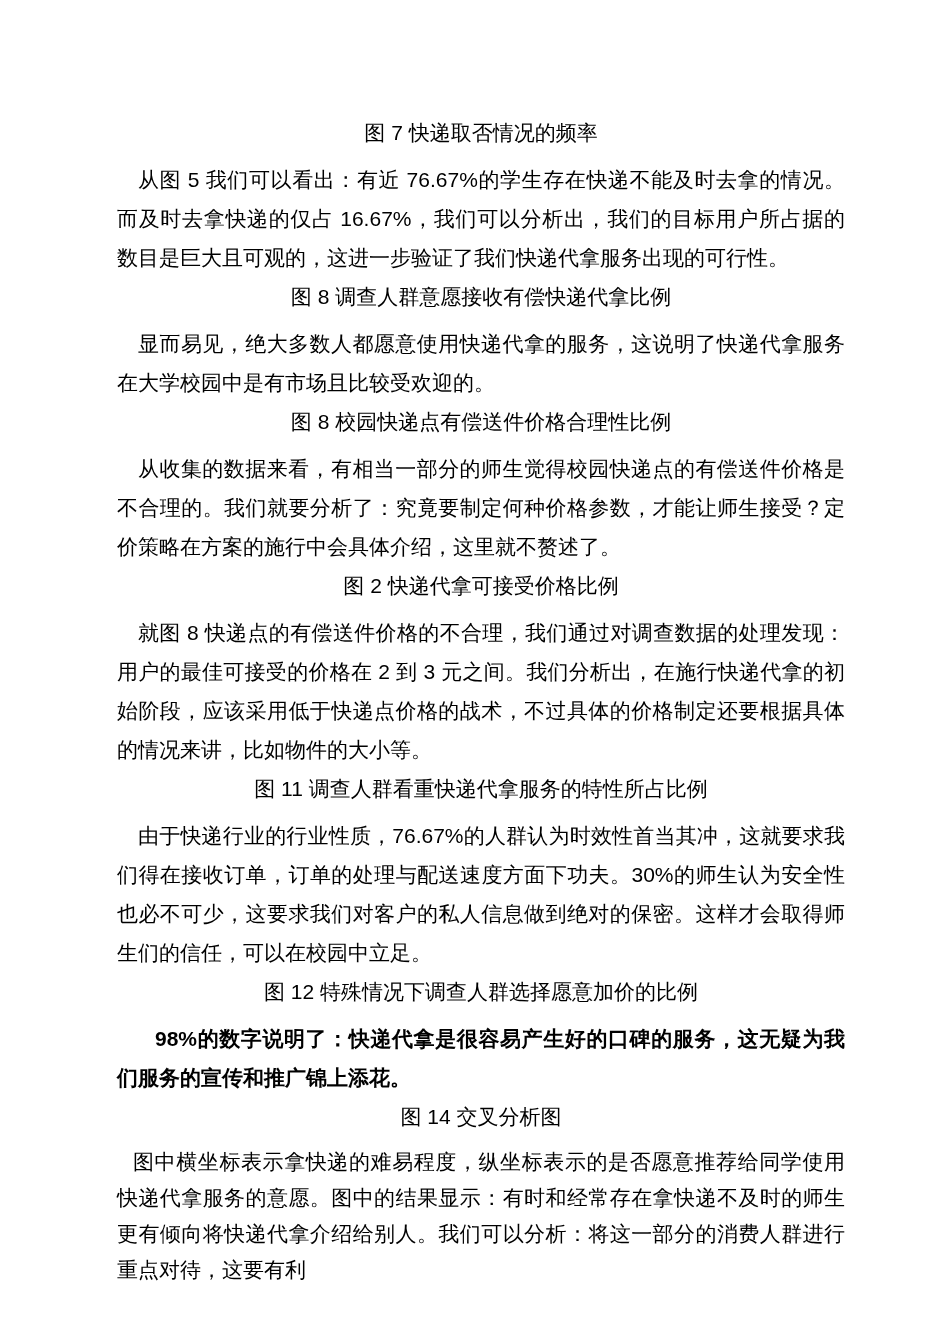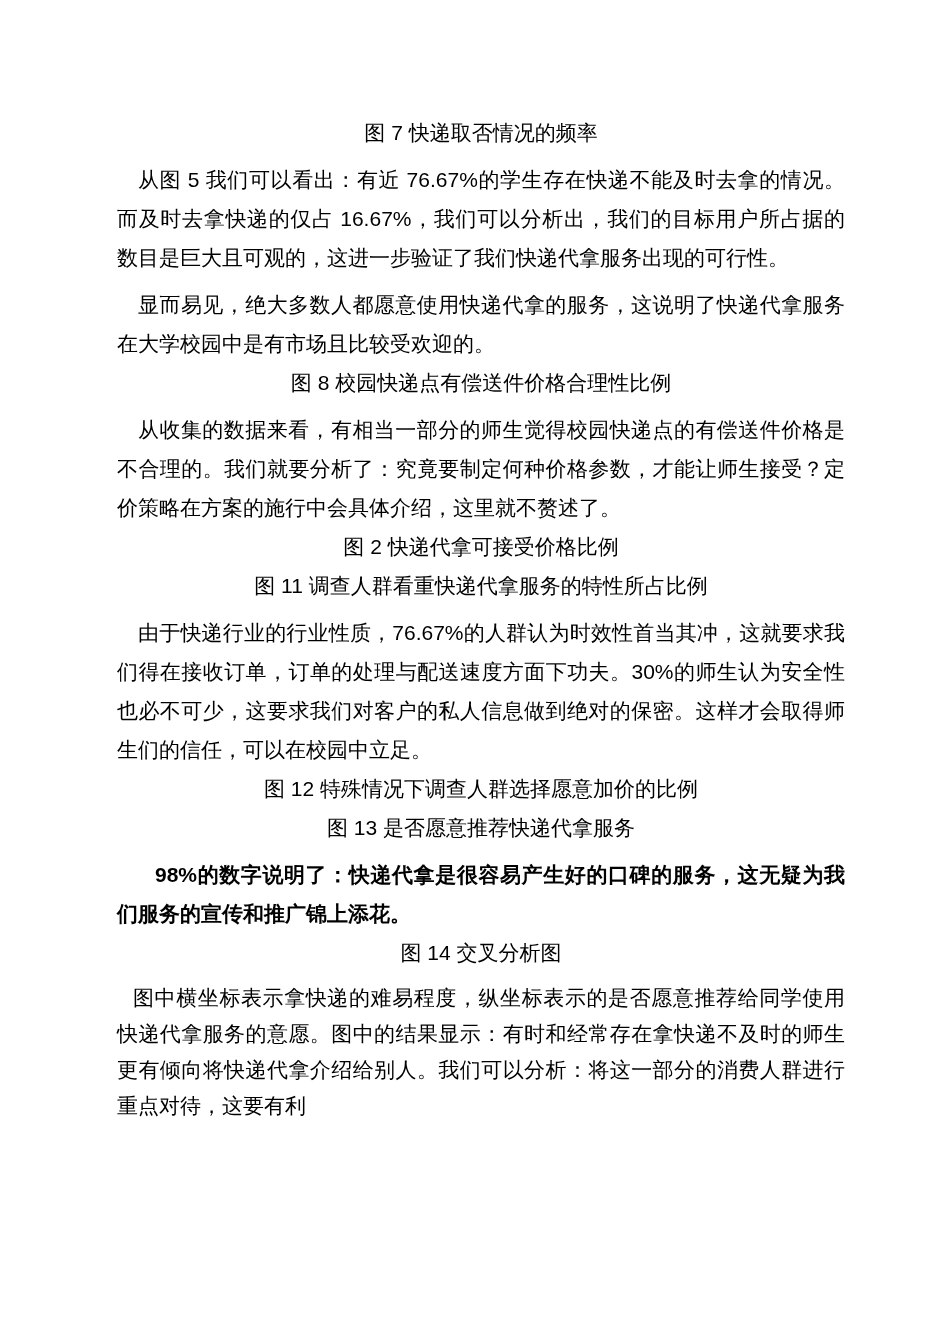--- a/index.html
+++ b/index.html
@@ -45,37 +45,38 @@
 </head>
 <body>
 
 <div class="page">
   <div class="content">
 
     <div class="block heading">图 7 快递取否情况的频率</div>
 
     <div class="block para">从图 5 我们可以看出：有近 76.67%的学生存在快递不能及时去拿的情况。而及时去拿快递的仅占 16.67%，我们可以分析出，我们的目标用户所占据的数目是巨大且可观的，这进一步验证了我们快递代拿服务出现的可行性。</div>
 
+    <div class="block heading">图 8  调查人群意愿接收有偿快递代拿比例</div>
 
     <div class="block para">显而易见，绝大多数人都愿意使用快递代拿的服务，这说明了快递代拿服务在大学校园中是有市场且比较受欢迎的。</div>
 
     <div class="block heading">图 8 校园快递点有偿送件价格合理性比例</div>
 
     <div class="block para">从收集的数据来看，有相当一部分的师生觉得校园快递点的有偿送件价格是不合理的。我们就要分析了：究竟要制定何种价格参数，才能让师生接受？定价策略在方案的施行中会具体介绍，这里就不赘述了。</div>
 
     <div class="block heading">图 2 快递代拿可接受价格比例</div>
 
+    <div class="block para">就图 8 快递点的有偿送件价格的不合理，我们通过对调查数据的处理发现：用户的最佳可接受的价格在 2 到 3 元之间。我们分析出，在施行快递代拿的初始阶段，应该采用低于快递点价格的战术，不过具体的价格制定还要根据具体的情况来讲，比如物件的大小等。</div>
 
     <div class="block heading">图 11 调查人群看重快递代拿服务的特性所占比例</div>
 
     <div class="block para">由于快递行业的行业性质，76.67%的人群认为时效性首当其冲，这就要求我们得在接收订单，订单的处理与配送速度方面下功夫。30%的师生认为安全性也必不可少，这要求我们对客户的私人信息做到绝对的保密。这样才会取得师生们的信任，可以在校园中立足。</div>
 
     <div class="block heading">图 12 特殊情况下调查人群选择愿意加价的比例</div>
 
-    <div class="block heading">图 13 是否愿意推荐快递代拿服务</div>
 
     <div class="block para indent2">98%的数字说明了：快递代拿是很容易产生好的口碑的服务，这无疑为我们服务的宣传和推广锦上添花。</div>
 
     <div class="block heading">图 14 交叉分析图</div>
 
     <div class="block para tight">图中横坐标表示拿快递的难易程度，纵坐标表示的是否愿意推荐给同学使用快递代拿服务的意愿。图中的结果显示：有时和经常存在拿快递不及时的师生更有倾向将快递代拿介绍给别人。我们可以分析：将这一部分的消费人群进行重点对待，这要有利</div>
 
   </div>
 </div>
 

